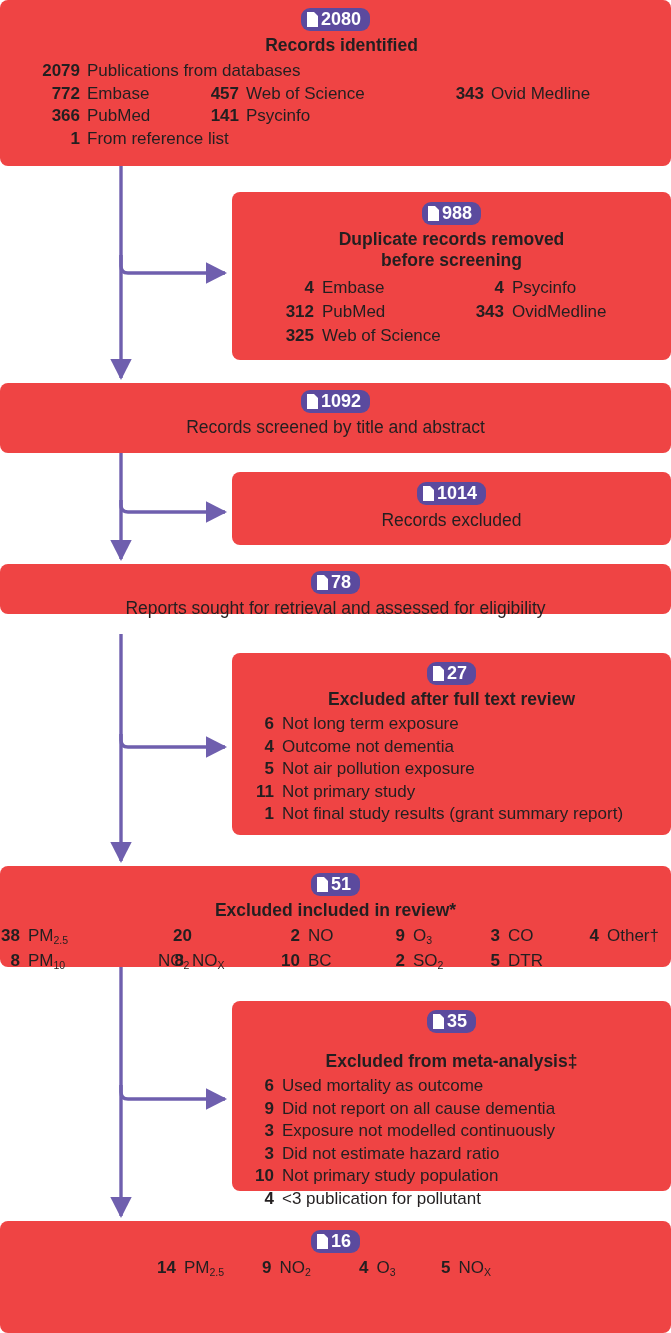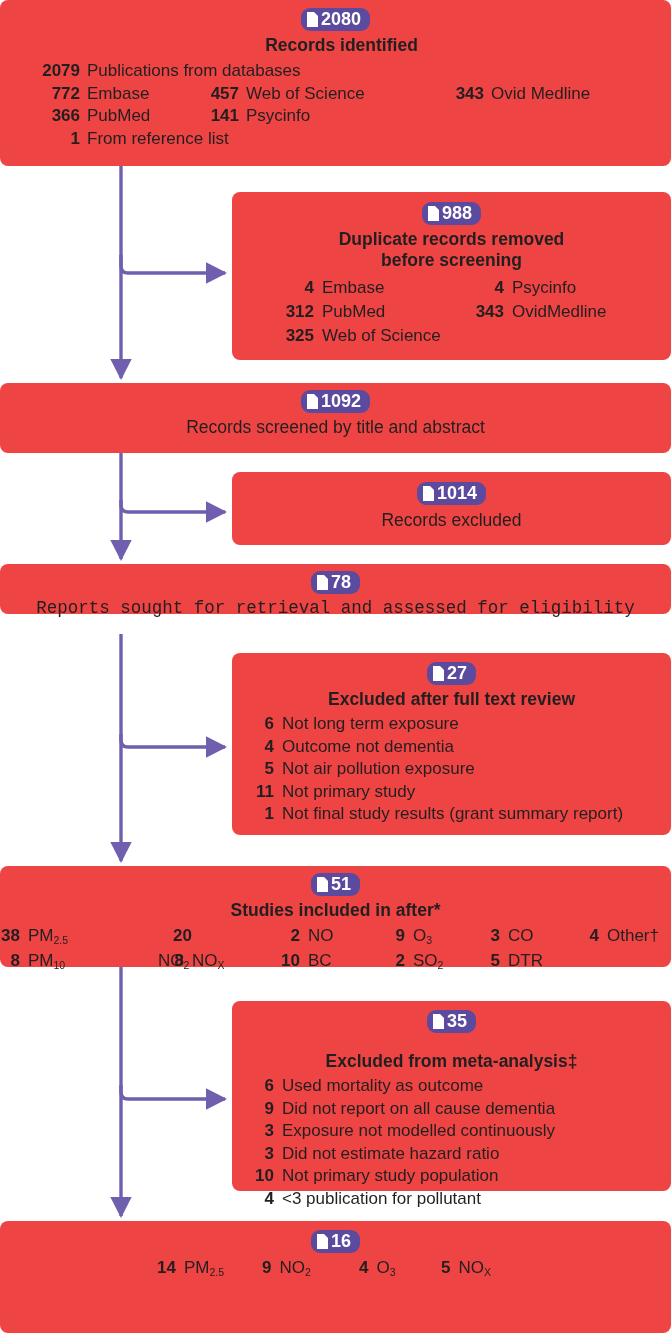--- a/index.html
+++ b/index.html
@@ -74,21 +74,21 @@
   #box3 .subtitle{text-align:center;font-size:17.5px;line-height:23px;margin-top:3px;}
 
   
   #box4{top:472px;height:73px;}
   #box4 .badge-row{padding-top:10px;}
   #box4 .subtitle{text-align:center;font-size:17.5px;line-height:23px;margin-top:4px;}
 
   
   #box5{top:564px;height:50px;}
   #box5 .badge-row{padding-top:7px;}
-  #box5 .subtitle{text-align:center;font-size:17.5px;line-height:23px;margin-top:3px;font-family:Liberation Mono, monospace;}
+  #box5 .subtitle{text-align:center;font-size:17.5px;line-height:23px;margin-top:3px;}
 
   
   #box6{top:653px;height:182px;}
   #box6 .badge-row{padding-top:9px;}
   #box6 .title{margin-top:3px;}
   #box6 .rows{margin-top:3px;padding-left:0px;}
   #box6 .rw .num{width:42px;margin-right:8px;}
 
   
   #box7{top:866px;height:101px;}
@@ -320,21 +320,21 @@
     <div class="badge-row">
       <span class="badge">
         <span class="doc">
           <svg width="11" height="15" viewBox="0 0 11 15">
               <path d="M0 0 H7 L11 4 V15 H0 Z" fill="#ffffff"></path>
             </svg>
         </span>
         <span>51</span>
       </span>
     </div>
-    <div class="title">Studies included in after*</div>
+    <div class="title">Excluded included in review*</div>
 
     <div class="pgrid">
 
       <span class="c" style="left:-14px;top:0;">
         <span class="num">38</span>
         <span class="lbl"><span>PM</span><sub>2.5</sub></span>
       </span>
       <span class="c" style="left:150px;top:0;flex-direction:column;">
         <span class="num">20</span>
         <span class="lbl"><span>NO</span><sub>2</sub></span>

